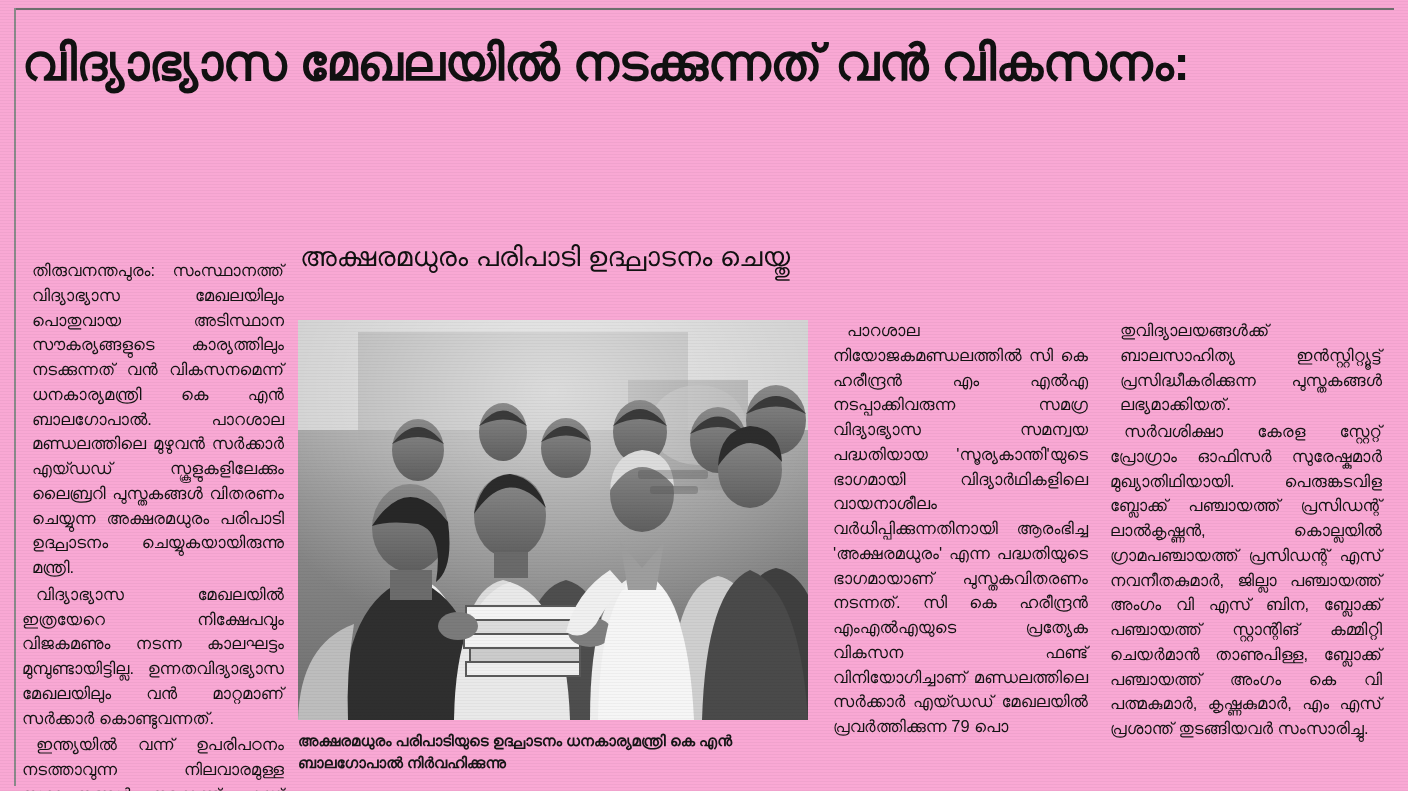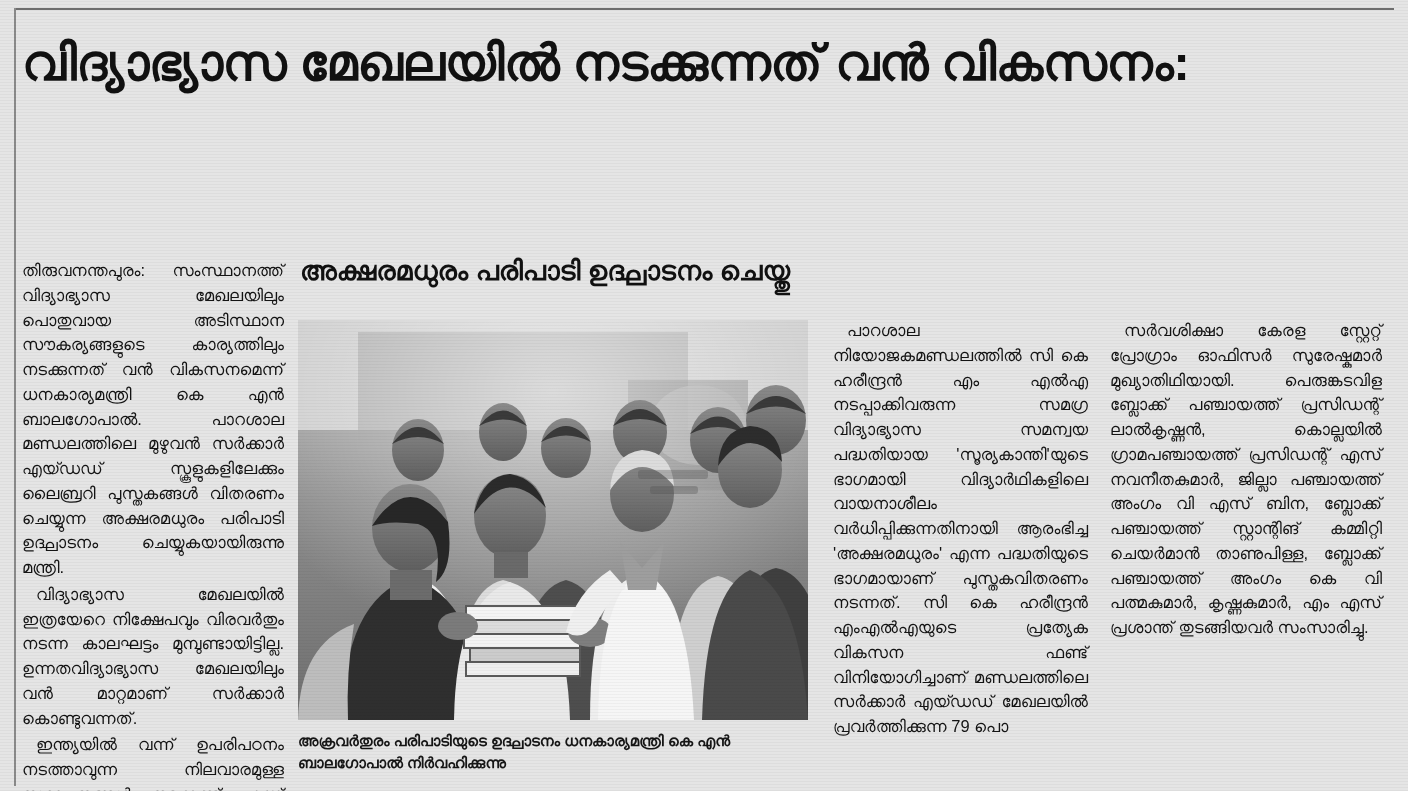--- a/index.html
+++ b/index.html
@@ -12,21 +12,21 @@
     height: 791px;
     font-family: "Liberation Sans", sans-serif;
     color: #111111;
     overflow: hidden;
     position: relative;
   }
   .page {
     position: relative;
     width: 1408px;
     height: 791px;
-    background: #e5e5e5;
+    background: #f9a8d4;
     box-sizing: border-box;
   }
   .top-rule {
     position: absolute;
     left: 14px;
     top: 8px;
     width: 1380px;
     height: 2px;
     background: #6e6e6e;
   }
@@ -53,42 +53,43 @@
   }
   .headline .hl-line {
     display: block;
     white-space: nowrap;
   }
 
   
   .subhead {
     position: absolute;
     left: 300px;
-    top: 254px;
+    top: 240px;
     width: 800px;
-    font-weight: bold;
+    font-weight: normal;
     font-size: 27px;
     line-height: 1.3;
     color: #111;
   }
 
   
   .col {
     position: absolute;
     font-size: 16.5px;
     line-height: 1.5;
     text-align: justify;
     color: #141414;
   }
   .col p {
     margin: 0 0 2px 0;
     text-indent: 14px;
   }
   .col p.first {
     text-indent: 0;
+    margin-left: 10px;
   }
 
   #col1 {
     left: 22px;
     top: 258px;
     width: 262px;
   }
   #col3 {
     left: 833px;
     top: 318px;
@@ -149,29 +150,30 @@
   <div class="left-rule"></div>
 
   <div class="headline">
     <span class="hl-line">വിദ്യാഭ്യാസ മേഖലയിൽ നടക്കുന്നത് വൻ വികസനം:</span>
   </div>
 
   <div class="subhead">അക്ഷരമധുരം പരിപാടി ഉദ്ഘാടനം ചെയ്തു</div>
 
   <div class="col" id="col1">
     <p class="first">തിരുവനന്തപുരം: സംസ്ഥാനത്ത് വിദ്യാഭ്യാസ മേഖലയിലും പൊതുവായ അടിസ്ഥാന സൗകര്യങ്ങളുടെ കാര്യത്തിലും നടക്കുന്നത് വൻ വികസനമെന്ന് ധനകാര്യമന്ത്രി കെ എൻ ബാലഗോപാൽ. പാറശാല മണ്ഡലത്തിലെ മുഴുവൻ സർക്കാർ എയ്ഡഡ് സ്കൂളുകളിലേക്കും ലൈബ്രറി പുസ്തകങ്ങൾ വിതരണം ചെയ്യുന്ന അക്ഷരമധുരം പരിപാടി ഉദ്ഘാടനം ചെയ്യുകയായിരുന്നു മന്ത്രി.</p>
-    <p>വിദ്യാഭ്യാസ മേഖലയിൽ ഇത്രയേറെ നിക്ഷേപവും വിരവർതും നടന്ന കാലഘട്ടം മുമ്പുണ്ടായിട്ടില്ല. ഉന്നതവിദ്യാഭ്യാസ മേഖലയിലും വൻ മാറ്റമാണ് സർക്കാർ കൊണ്ടുവന്നത്.</p>
+    <p>വിദ്യാഭ്യാസ മേഖലയിൽ ഇത്രയേറെ നിക്ഷേപവും വിജകമണും നടന്ന കാലഘട്ടം മുമ്പുണ്ടായിട്ടില്ല. ഉന്നതവിദ്യാഭ്യാസ മേഖലയിലും വൻ മാറ്റമാണ് സർക്കാർ കൊണ്ടുവന്നത്.</p>
     <p>ഇന്ത്യയിൽ വന്ന് ഉപരിപഠനം നടത്താവുന്ന നിലവാരമുള്ള സ്ഥാപനങ്ങൾ നമുക്കുണ്ട് എന്ന് തെളിയിക്കപ്പെടുകയാണെന്നും മന്ത്രി</p>
   </div>
 
   <div class="col" id="col3">
     <p>പാറശാല നിയോജകമണ്ഡലത്തിൽ സി കെ ഹരീന്ദ്രൻ എം എൽഎ നടപ്പാക്കിവരുന്ന സമഗ്ര വിദ്യാഭ്യാസ സമന്വയ പദ്ധതിയായ 'സൂര്യകാന്തി'യുടെ ഭാഗമായി വിദ്യാർഥികളിലെ വായനാശീലം വർധിപ്പിക്കുന്നതിനായി ആരംഭിച്ച 'അക്ഷരമധുരം' എന്ന പദ്ധതിയുടെ ഭാഗമായാണ് പുസ്തകവിതരണം നടന്നത്. സി കെ ഹരീന്ദ്രൻ എംഎൽഎയുടെ പ്രത്യേക വികസന ഫണ്ട് വിനിയോഗിച്ചാണ് മണ്ഡലത്തിലെ സർക്കാർ എയ്ഡഡ് മേഖലയിൽ പ്രവർത്തിക്കുന്ന 79 പൊ</p>
   </div>
 
   <div class="col" id="col4">
+    <p class="first">തുവിദ്യാലയങ്ങൾക്ക് ബാലസാഹിത്യ ഇൻസ്റ്റിറ്റ്യൂട്ട് പ്രസിദ്ധീകരിക്കുന്ന പുസ്തകങ്ങൾ ലഭ്യമാക്കിയത്.</p>
     <p>സർവശിക്ഷാ കേരള സ്റ്റേറ്റ് പ്രോഗ്രാം ഓഫിസർ സുരേഷ്കുമാർ മുഖ്യാതിഥിയായി. പെരുങ്കടവിള ബ്ലോക്ക് പഞ്ചായത്ത് പ്രസിഡന്റ് ലാൽകൃഷ്ണൻ, കൊല്ലയിൽ ഗ്രാമപഞ്ചായത്ത് പ്രസിഡന്റ് എസ് നവനീതകുമാർ, ജില്ലാ പഞ്ചായത്ത് അംഗം വി എസ് ബിന, ബ്ലോക്ക് പഞ്ചായത്ത് സ്റ്റാന്റിങ് കമ്മിറ്റി ചെയർമാൻ താണുപിള്ള, ബ്ലോക്ക് പഞ്ചായത്ത് അംഗം കെ വി പത്മകുമാർ, കൃഷ്ണകുമാർ, എം എസ് പ്രശാന്ത് തുടങ്ങിയവർ സംസാരിച്ചു.</p>
   </div>
 
   <div class="photo-block">
     <div class="photo">
       <svg viewBox="0 0 510 400" preserveAspectRatio="none" aria-hidden="true">
         <defs>
           <linearGradient id="bgGrad" x1="0" y1="0" x2="0" y2="1">
             <stop offset="0%" stop-color="#b9b9b9"></stop>
             <stop offset="45%" stop-color="#8d8d8d"></stop>
@@ -260,16 +262,16 @@
           <rect x="352" y="166" width="48" height="8" rx="3"></rect>
         </g>
 
         <g opacity="0.10" fill="#000">
           <rect x="0" y="0" width="510" height="400" fill="none"></rect>
         </g>
       </svg>
     </div>
   </div>
 
-  <div class="caption">അക്രവർതുരം പരിപാടിയുടെ ഉദ്ഘാടനം ധനകാര്യമന്ത്രി കെ എൻ ബാലഗോപാൽ നിർവഹിക്കുന്നു</div>
+  <div class="caption">അക്ഷരമധുരം പരിപാടിയുടെ ഉദ്ഘാടനം ധനകാര്യമന്ത്രി കെ എൻ ബാലഗോപാൽ നിർവഹിക്കുന്നു</div>
 
   <div class="grain"></div>
 </div>
 
 </body></html>

